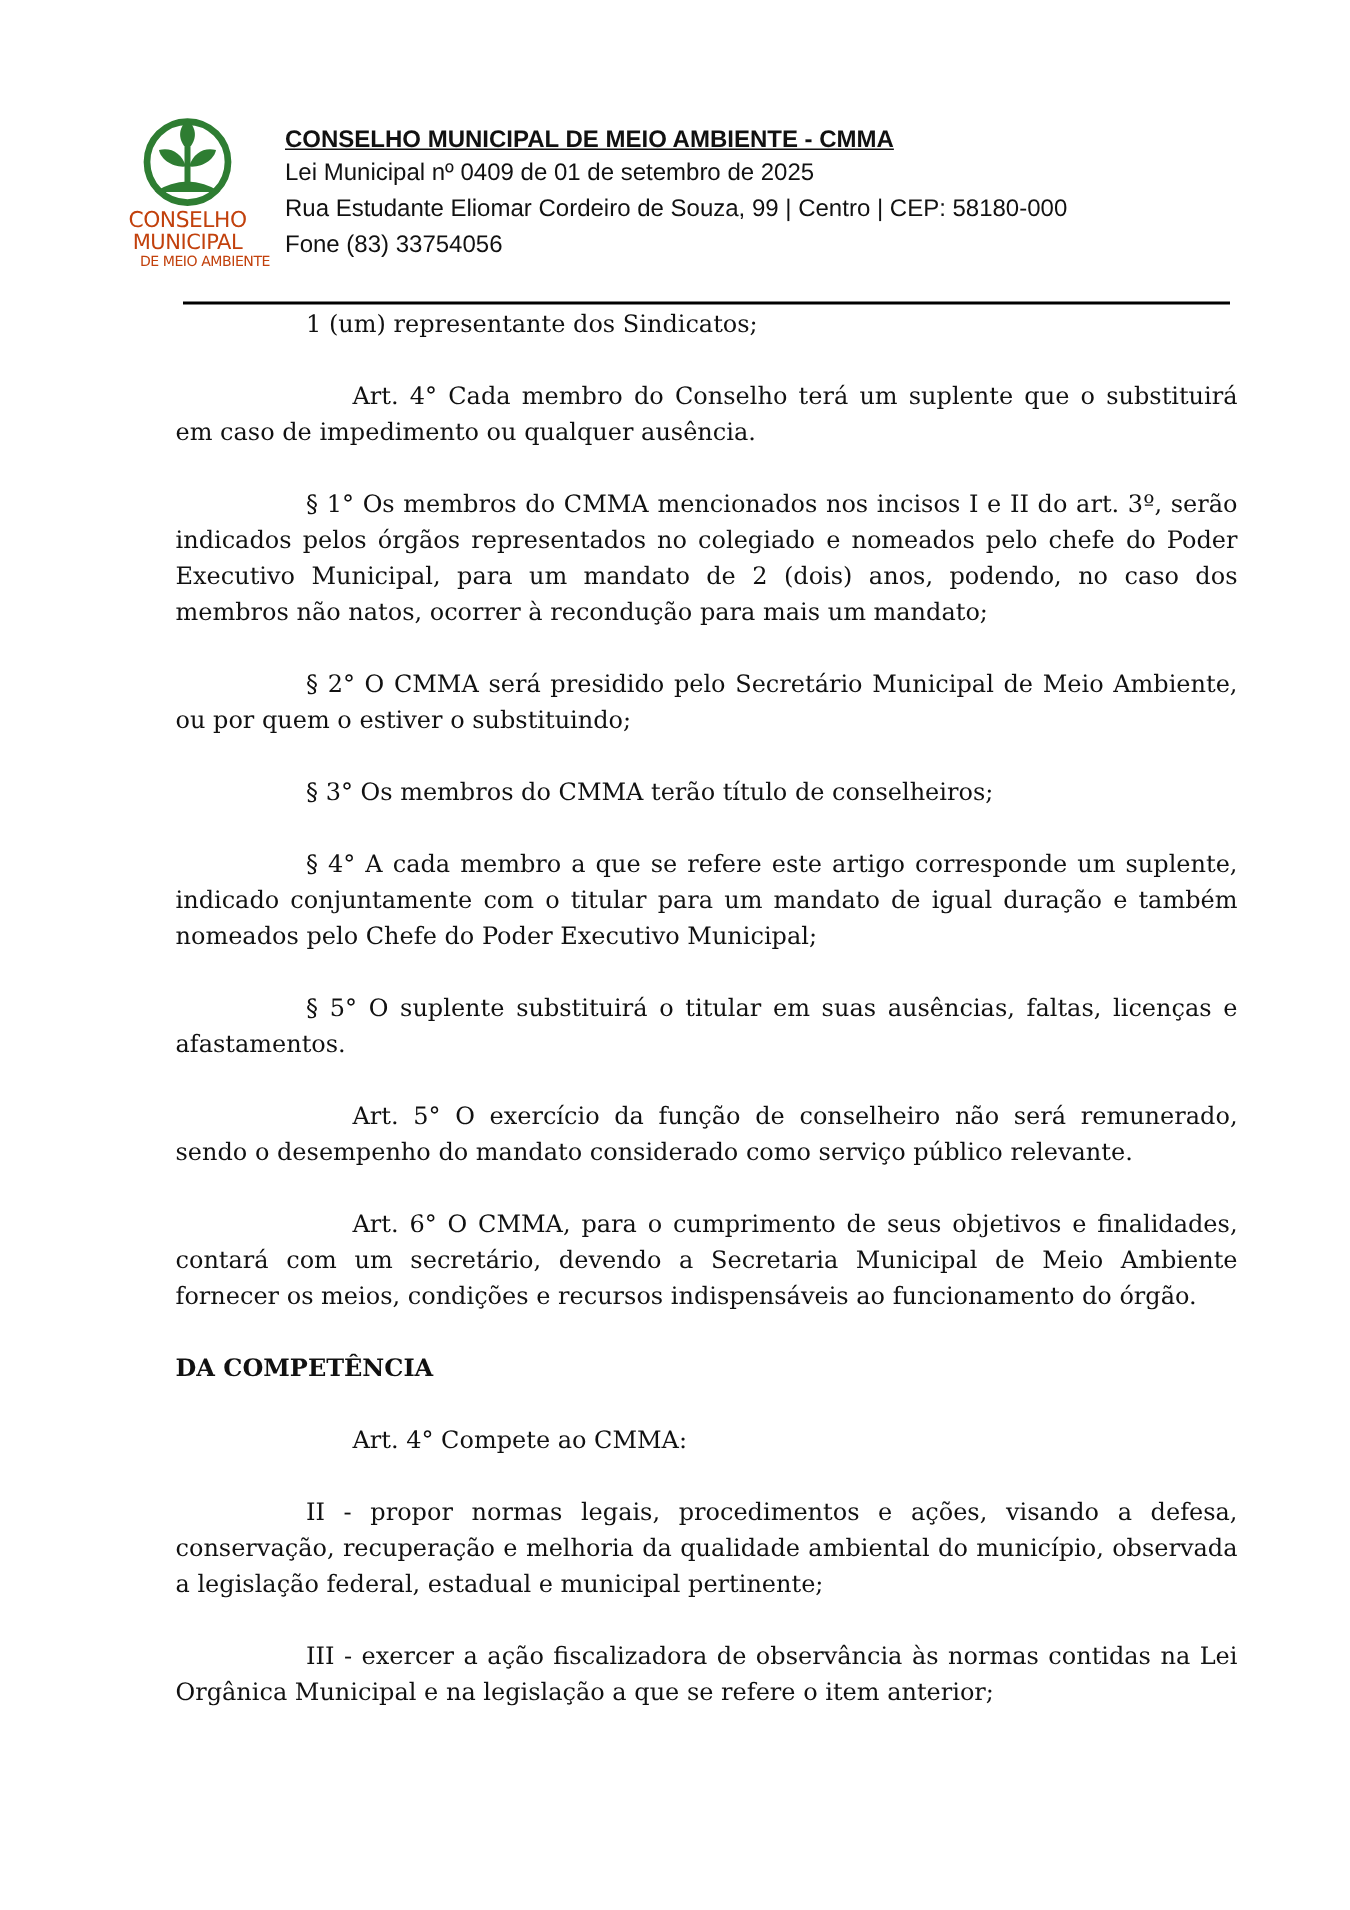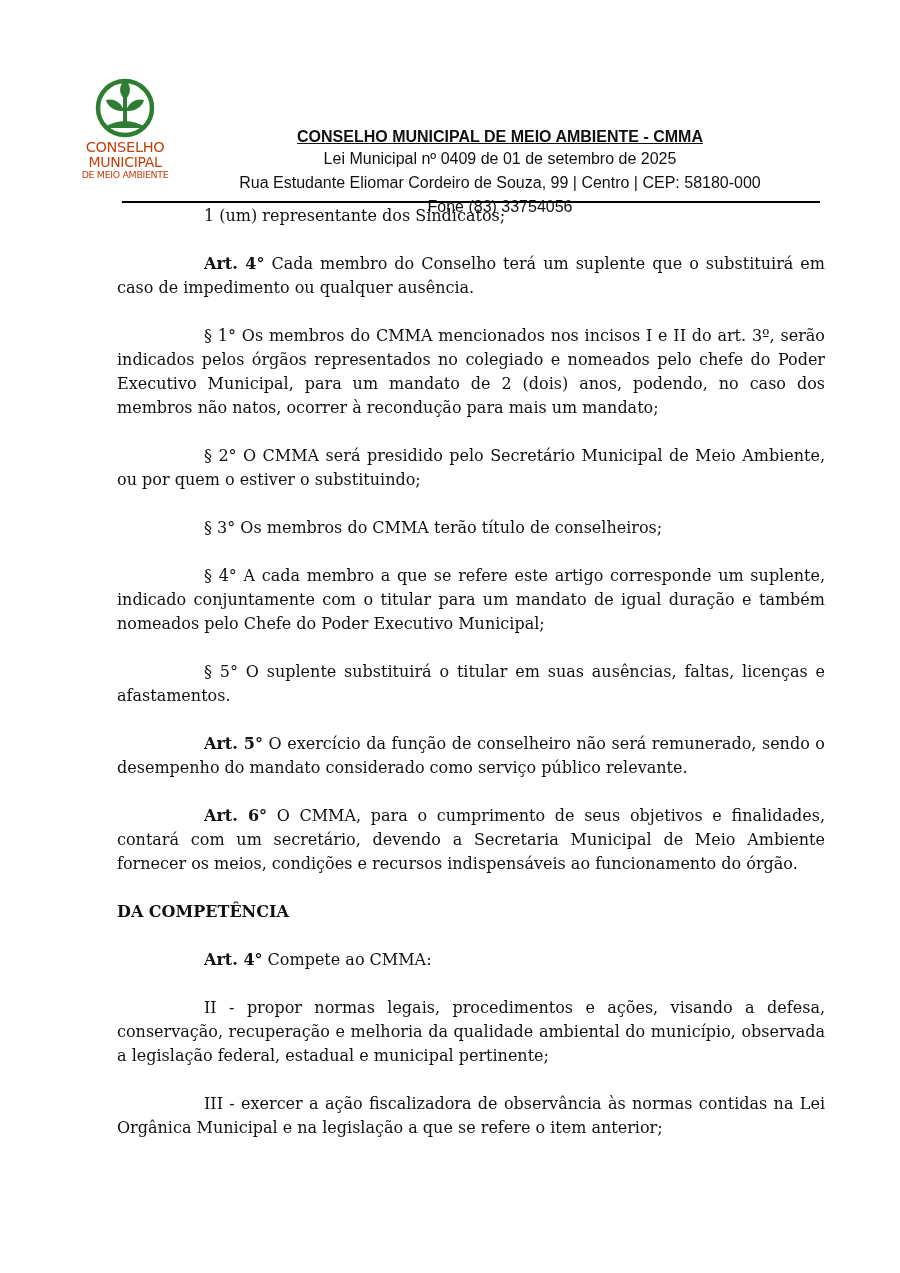--- a/index.html
+++ b/index.html
@@ -2,31 +2,31 @@
 <html><head>
 <meta charset="utf-8">
 <style>
   html, body { margin: 0; padding: 0; background: #ffffff; }
   body { width: 900px; height: 1273px; position: relative; overflow: hidden; color: #111; }
   .logo { position: absolute; left: 70px; top: 78px; width: 110px; text-align: center; }
   .logo svg { display: block; margin: 0 auto; }
   .logo .lt { font-family: "DejaVu Sans", sans-serif; font-weight: normal; color: #c2410c; line-height: 1; letter-spacing: -0.3px; }
   .logo .l1 { font-size: 14.5px; margin-top: 2px; }
   .logo .l2 { font-size: 14px; }
-  .logo .l3 { font-size: 9.4px; margin-top: 1px; }
-  .header { position: absolute; left: 190px; width: 620px; top: 84px; text-align: center; font-family: "Liberation Sans", sans-serif; margin-top: 43px; }
+  .logo .l3 { font-size: 9.4px; margin-top: 1px; text-align: right; }
+  .header { position: absolute; left: 190px; width: 620px; top: 84px; text-align: left; font-family: "Liberation Sans", sans-serif; }
   .header .title { font-size: 16px; font-weight: bold; text-decoration: underline; line-height: 20px; }
   .header .line { font-size: 16px; line-height: 24px; }
   .rule { position: absolute; left: 122px; width: 698px; top: 201px; height: 0; border-top: 2px solid #000; }
   .body { position: absolute; left: 117px; width: 708px; top: 204px; font-family: "DejaVu Serif", serif; font-size: 16px; line-height: 24px; text-align: justify; }
   .p { margin: 0; }
   .ind { text-indent: 87px; }
   .gap { margin-top: 24px; }
   .heading { text-align: left; font-weight: bold; margin-top: 24px; }
-  b { font-weight: bold; }
+  b { font-weight: normal; margin-left: 31px; }
 </style>
 </head>
 <body>
 
 <div class="logo">
   <svg width="64" height="60" viewBox="0 0 64 60">
     <circle cx="32" cy="30" r="27" fill="none" stroke="#2e7d32" stroke-width="4.5"></circle>
     <path d="M10 50 Q32 36 54 50 Z" fill="#2e7d32"></path>
     <rect x="30" y="20" width="4" height="25" fill="#2e7d32"></rect>
     <path d="M32 22 C24 14 27 6 32 2 C37 6 40 14 32 22 Z" fill="#2e7d32"></path>

